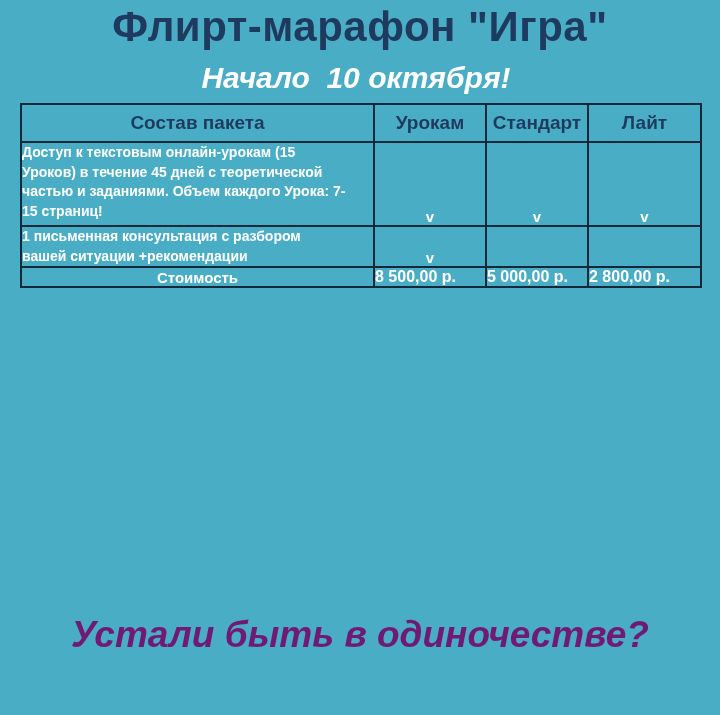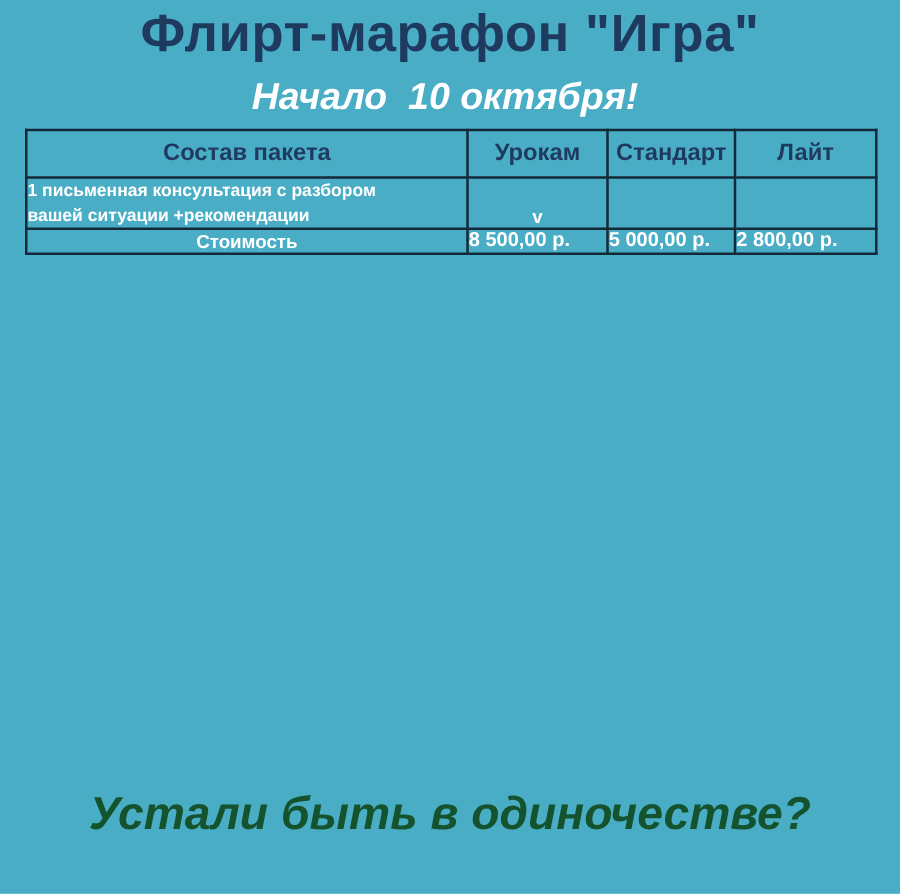--- a/index.html
+++ b/index.html
@@ -64,25 +64,25 @@
     color:#FFFFFF;
     text-align:left; vertical-align:middle;
     padding:0 8px 0 0;
   }
   tr.r-head  { height:38px; }
   tr.r1      { height:84px; }
   tr.r2      { height:57px; }
   tr.r3      { height:40px; }
   tr.r-price { height:19px; }
   .footer {
-    position:absolute; top:628px; left:0; width:720px;
+    position:absolute; top:612px; left:0; width:720px;
     text-align:center;
     font-size:37px; line-height:46px;
     font-weight:bold; font-style:italic;
-    color:#14532d;
+    color:#701a75;
   }
 </style>
 </head>
 <body>
 
 <div class="canvas">
 
   <div class="page-title">Флирт-марафон "Игра"</div>
 
   <div class="subtitle">Начало  10 октября!</div>
@@ -94,20 +94,29 @@
       <col style="width:102px">
       <col style="width:113px">
     </colgroup>
     <tbody>
         <tr class="r-head">
       <th class="head">Состав пакета</th>
       <th class="head">Урокам</th>
       <th class="head">Стандарт</th>
       <th class="head">Лайт</th>
     </tr>
+    <tr class="r1">
+      <td class="feature">Доступ к текстовым онлайн-урокам (15
+Уроков) в течение 45 дней с теоретической
+частью и заданиями. Объем каждого Урока: 7-
+15 страниц!</td>
+      <td class="check">v</td>
+      <td class="check">v</td>
+      <td class="check">v</td>
+    </tr>
     <tr class="r3">
       <td class="feature">1 письменная консультация с разбором
 вашей ситуации +рекомендации</td>
       <td class="check">v</td>
       <td class="check"></td>
       <td class="check"></td>
     </tr>
     <tr class="r-price">
       <td class="price-label">Стоимость</td>
       <td class="price">8 500,00 р.</td>

